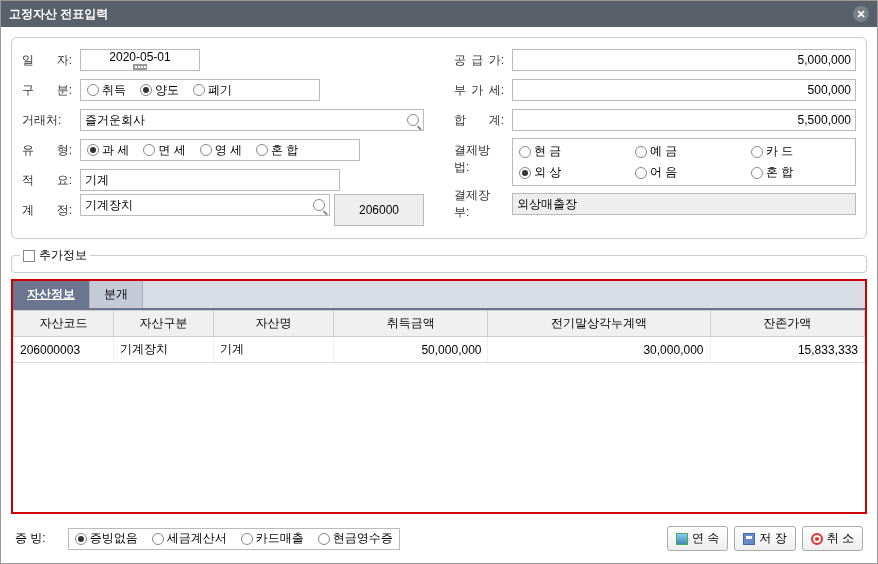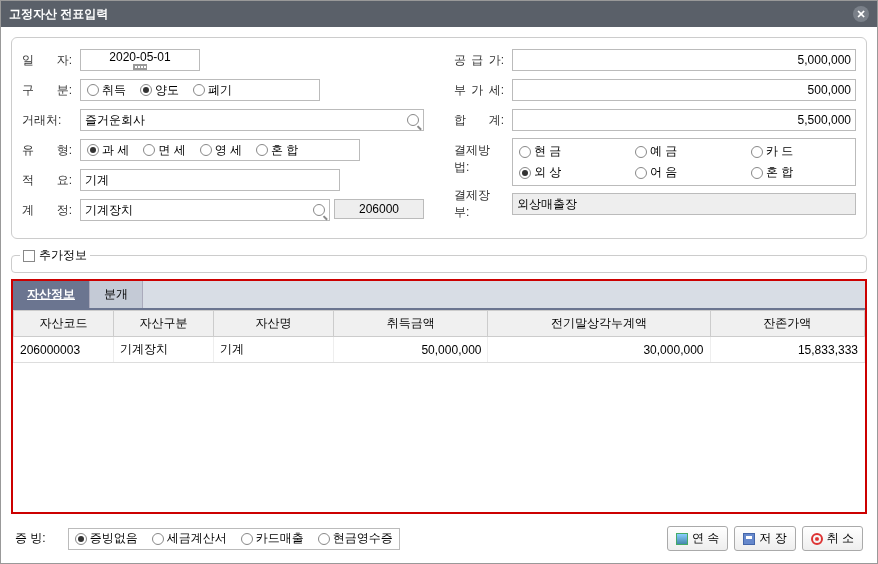--- a/index.html
+++ b/index.html
@@ -114,21 +114,21 @@
   width: 5px; height: 1.5px;
   background: #888;
   bottom: -3px; right: -4px;
   transform: rotate(45deg);
 }
 .acct-row { display: flex; gap: 4px; }
 .acct-code {
   width: 90px;
   background: #eee;
   border: 1px solid #bbb;
-  height: 20px;
+  height: 32px;
   display: flex;
   align-items: center;
   justify-content: center;
 }
 fieldset.extra {
   border: 1px solid #ccc;
   border-radius: 4px;
   margin-top: 8px;
   padding: 4px 8px;
   height: 24px;

